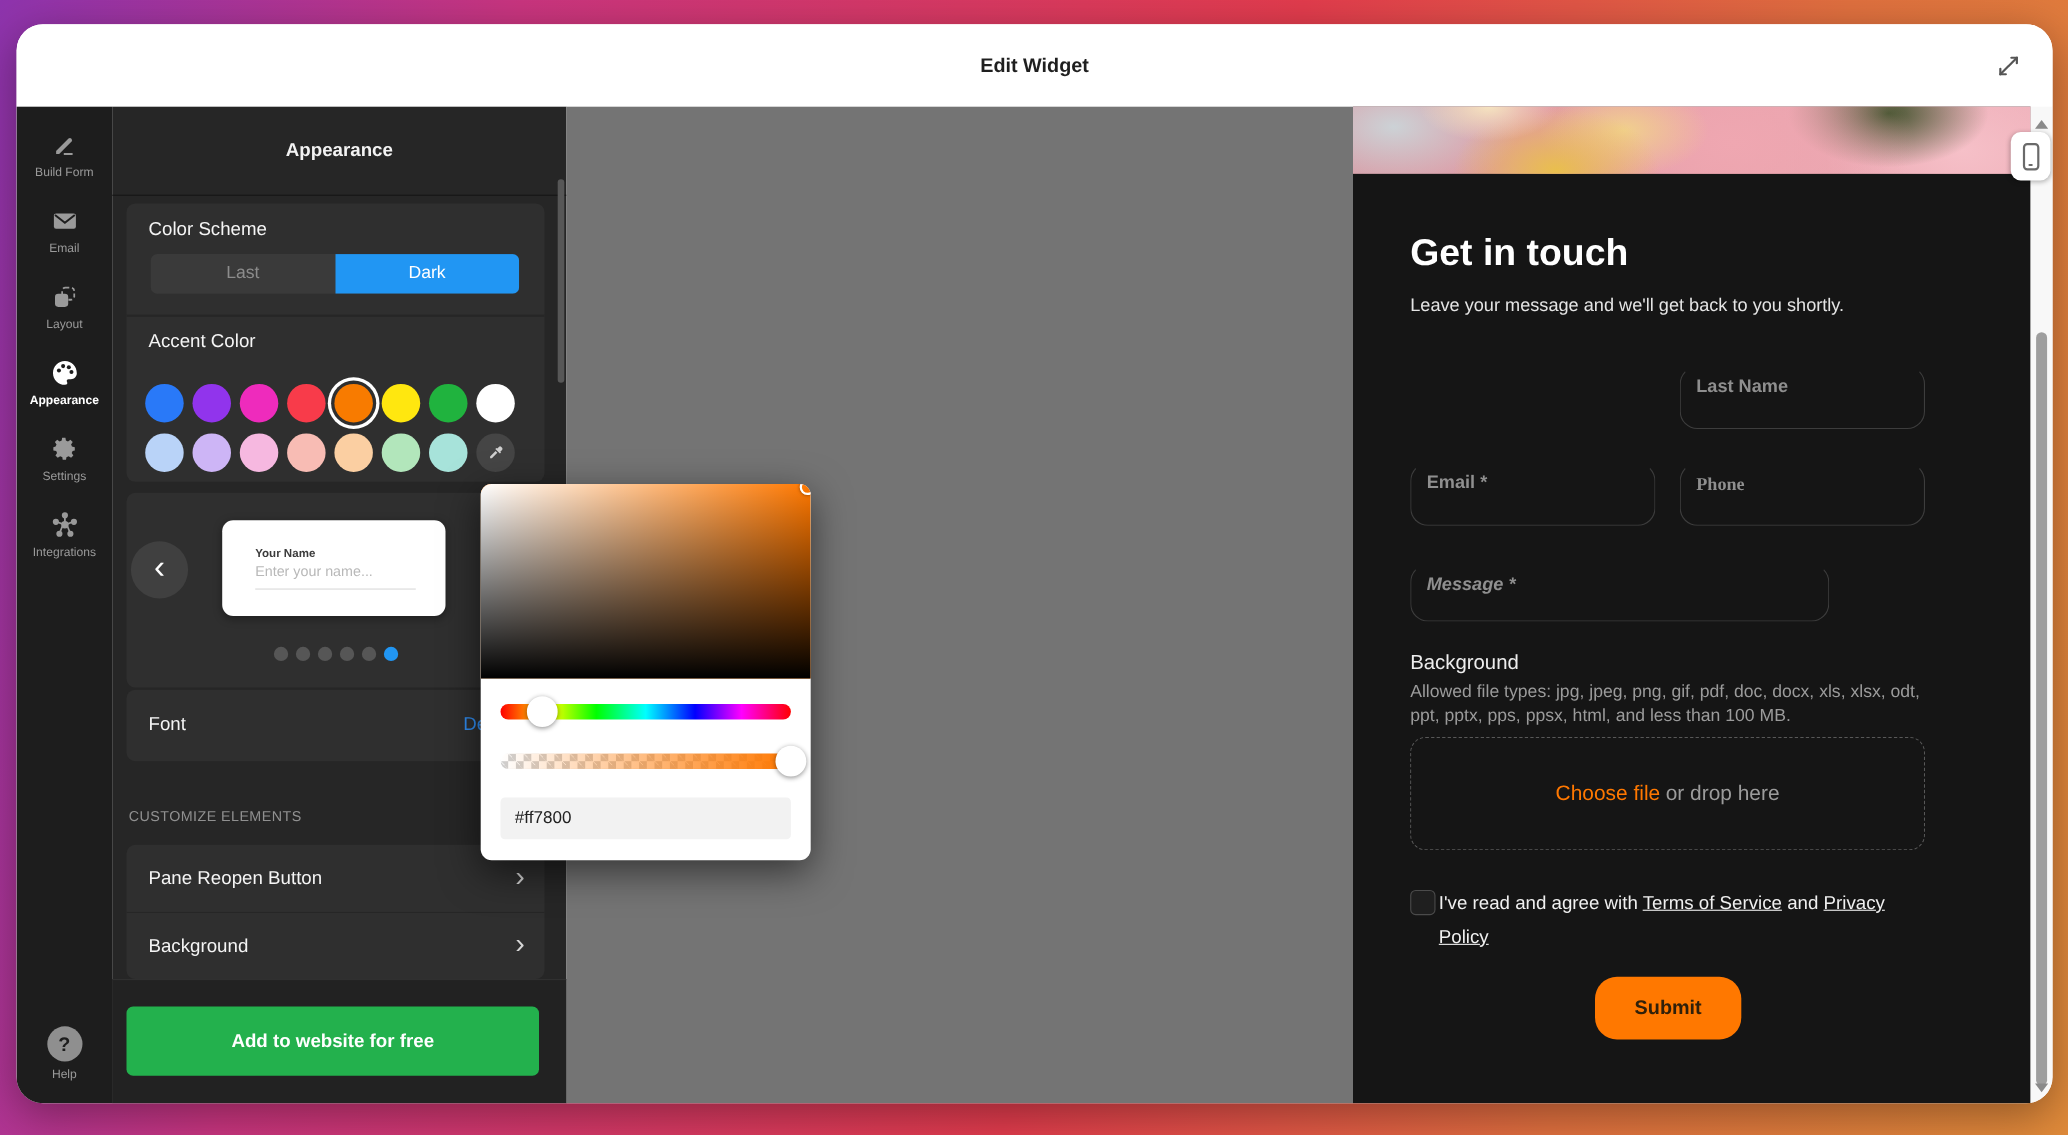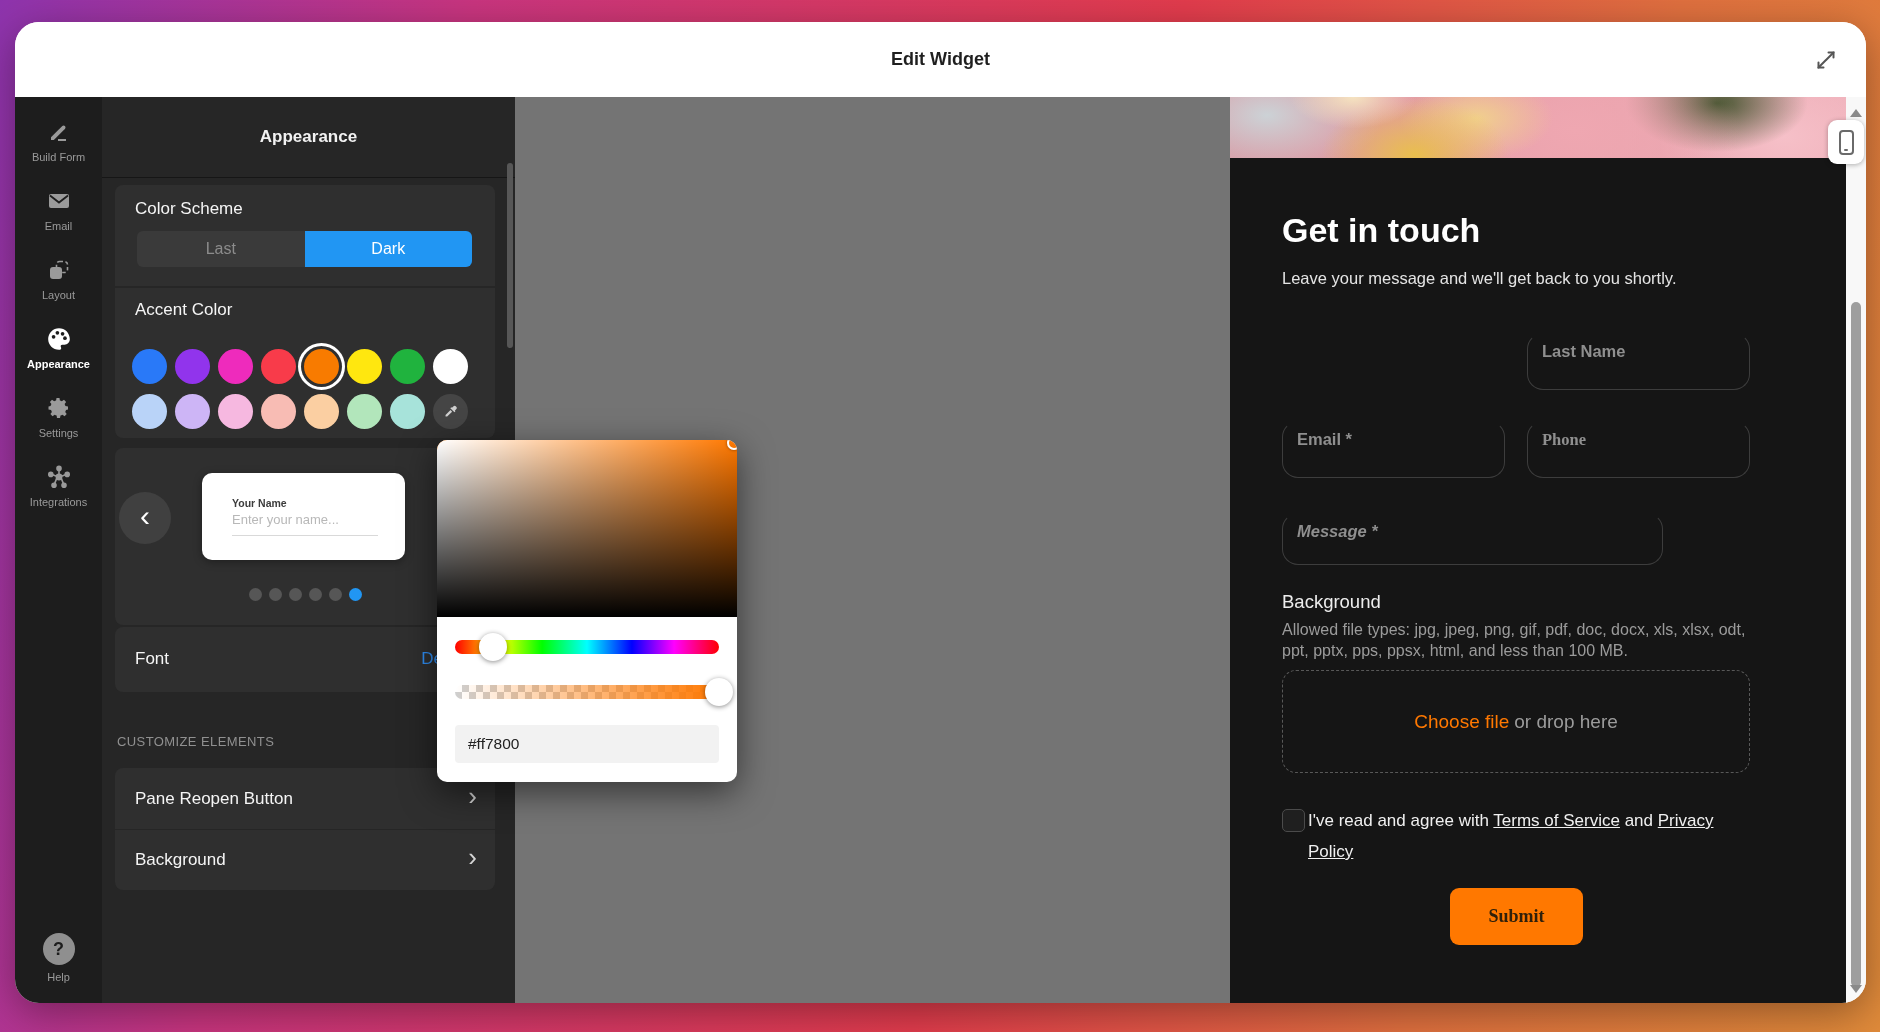--- a/index.html
+++ b/index.html
@@ -91,21 +91,21 @@
   .f-ph { left:297px; top:324px; width:223px;font-family:Liberation Serif, serif; }
   .f-msg { left:52px; top:416px; width:381px; height:52px;font-style:italic; }
   .att-title { position:absolute; left:52px; top:494px; font-size:18.5px; color:#ededed; }
   .att-hint { position:absolute; left:52px; top:522px; width:470px; font-size:16px; line-height:21px; color:#9b9b9b; }
   .dropzone { position:absolute; left:52px; top:573px; width:468px; height:103px; border:1px dashed #585858; border-radius:14px; display:flex; align-items:center; justify-content:center; font-size:19px; color:#9b9b9b; cursor:pointer; }
   .dz-choose { color:var(--accent); margin-right:5px; }
   .consent { position:absolute; left:52px; top:708px; width:470px; }
   .checkbox { position:absolute; left:0; top:4px; width:23px; height:23px; border:1.5px solid #4b4b4b; border-radius:5px; background:#1f1f1f; cursor:pointer; }
   .consent-text { display:block; margin-left:26px; font-size:17px; line-height:31px; color:#f0f0f0; }
   .consent-text a { color:#f0f0f0; text-decoration:underline; cursor:pointer; }
-  .submit { position:absolute; left:220px; top:791px; width:133px; height:57px; border:none; border-radius:9px; background:var(--accent); color:#30200a; font-size:18px; font-weight:700; font-family:Liberation Serif, serif; cursor:pointer; }
+  .submit { position:absolute; left:220px; top:791px; width:133px; height:57px; border:none; border-radius:20px; background:var(--accent); color:#30200a; font-size:18px; font-weight:700; font-family:Liberation Sans, sans-serif; cursor:pointer; }
   
   .phone-btn { position:absolute; left:1813px; top:98px; width:36px; height:44px; background:#fff; border-radius:9px; box-shadow:0 1px 5px rgba(0,0,0,.3); display:flex; align-items:center; justify-content:center; cursor:pointer; z-index:5; }
   .phone-glyph { width:15px; height:25px; border:2px solid #6a6a6a; border-radius:4px; position:relative; }
   .phone-glyph:after { content:""; position:absolute; left:50%; bottom:2px; width:4px; height:2px; margin-left:-2px; background:#6a6a6a; border-radius:1px; }
   .sb-arrow { position:absolute; left:4px; width:0; height:0; border-left:6px solid transparent; border-right:6px solid transparent; cursor:pointer; }
   .sb-up { top:12px; border-bottom:8px solid #8a8a8a; }
   .sb-down { bottom:10px; border-top:8px solid #8a8a8a; }
   .sb-thumb { position:absolute; left:5px; top:205px; width:10px; height:685px; border-radius:5px; background:#9e9e9e; cursor:grab; }
   
   .picker { position:absolute; left:437px; top:440px; width:300px; height:342px; background:#fff; border-radius:10px; box-shadow:0 10px 35px rgba(0,0,0,.55); z-index:10; }
@@ -283,20 +283,23 @@
       <div class="drill" style="top:0;">
         <span class="t">Pane Reopen Button</span>
         <span class="ch">›</span>
       </div>
       <div class="drill drill-2">
         <span class="t">Background</span>
         <span class="ch">›</span>
       </div>
     </div>
 
+    <div class="panel-bottom">
+      <button class="cta">Add to website for free</button>
+    </div>
 
     <div class="panel-thumb"></div>
   </div>
 
   <div class="canvas"></div>
 
   <div class="preview">
     <div class="flower"></div>
     <div class="w-title">Get in touch</div>
     <div class="w-sub">Leave your message and we'll get back to you shortly.</div>

